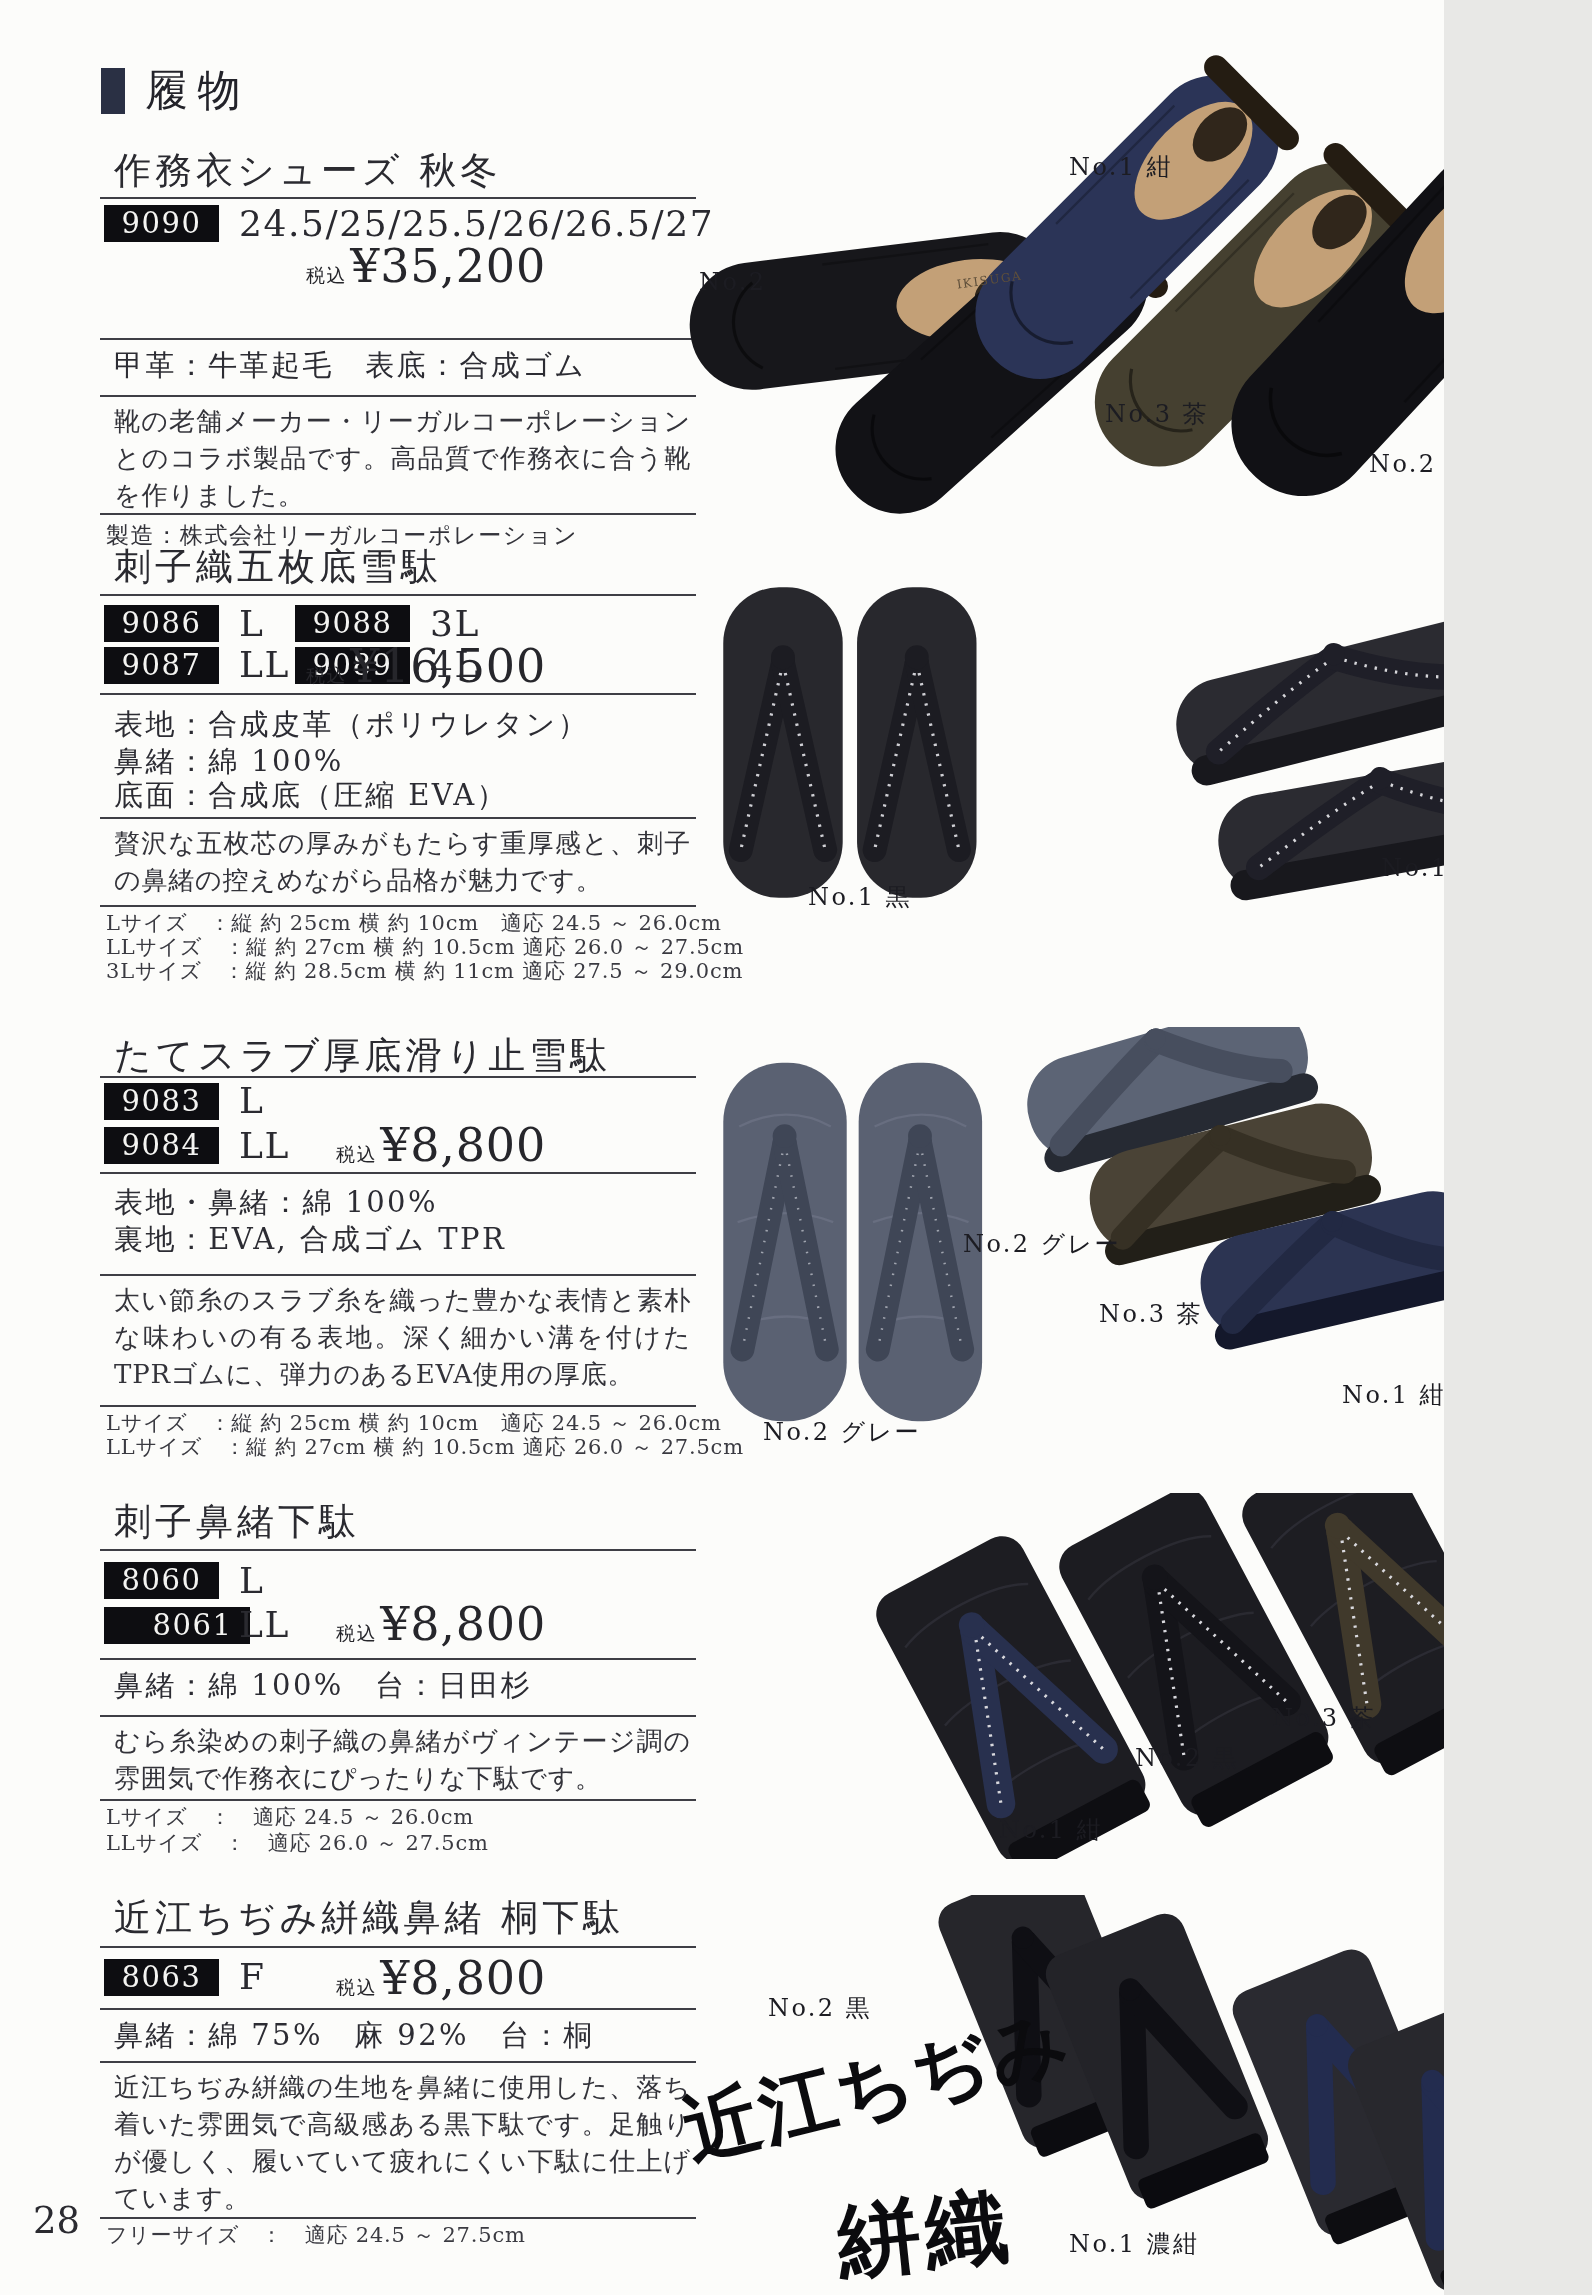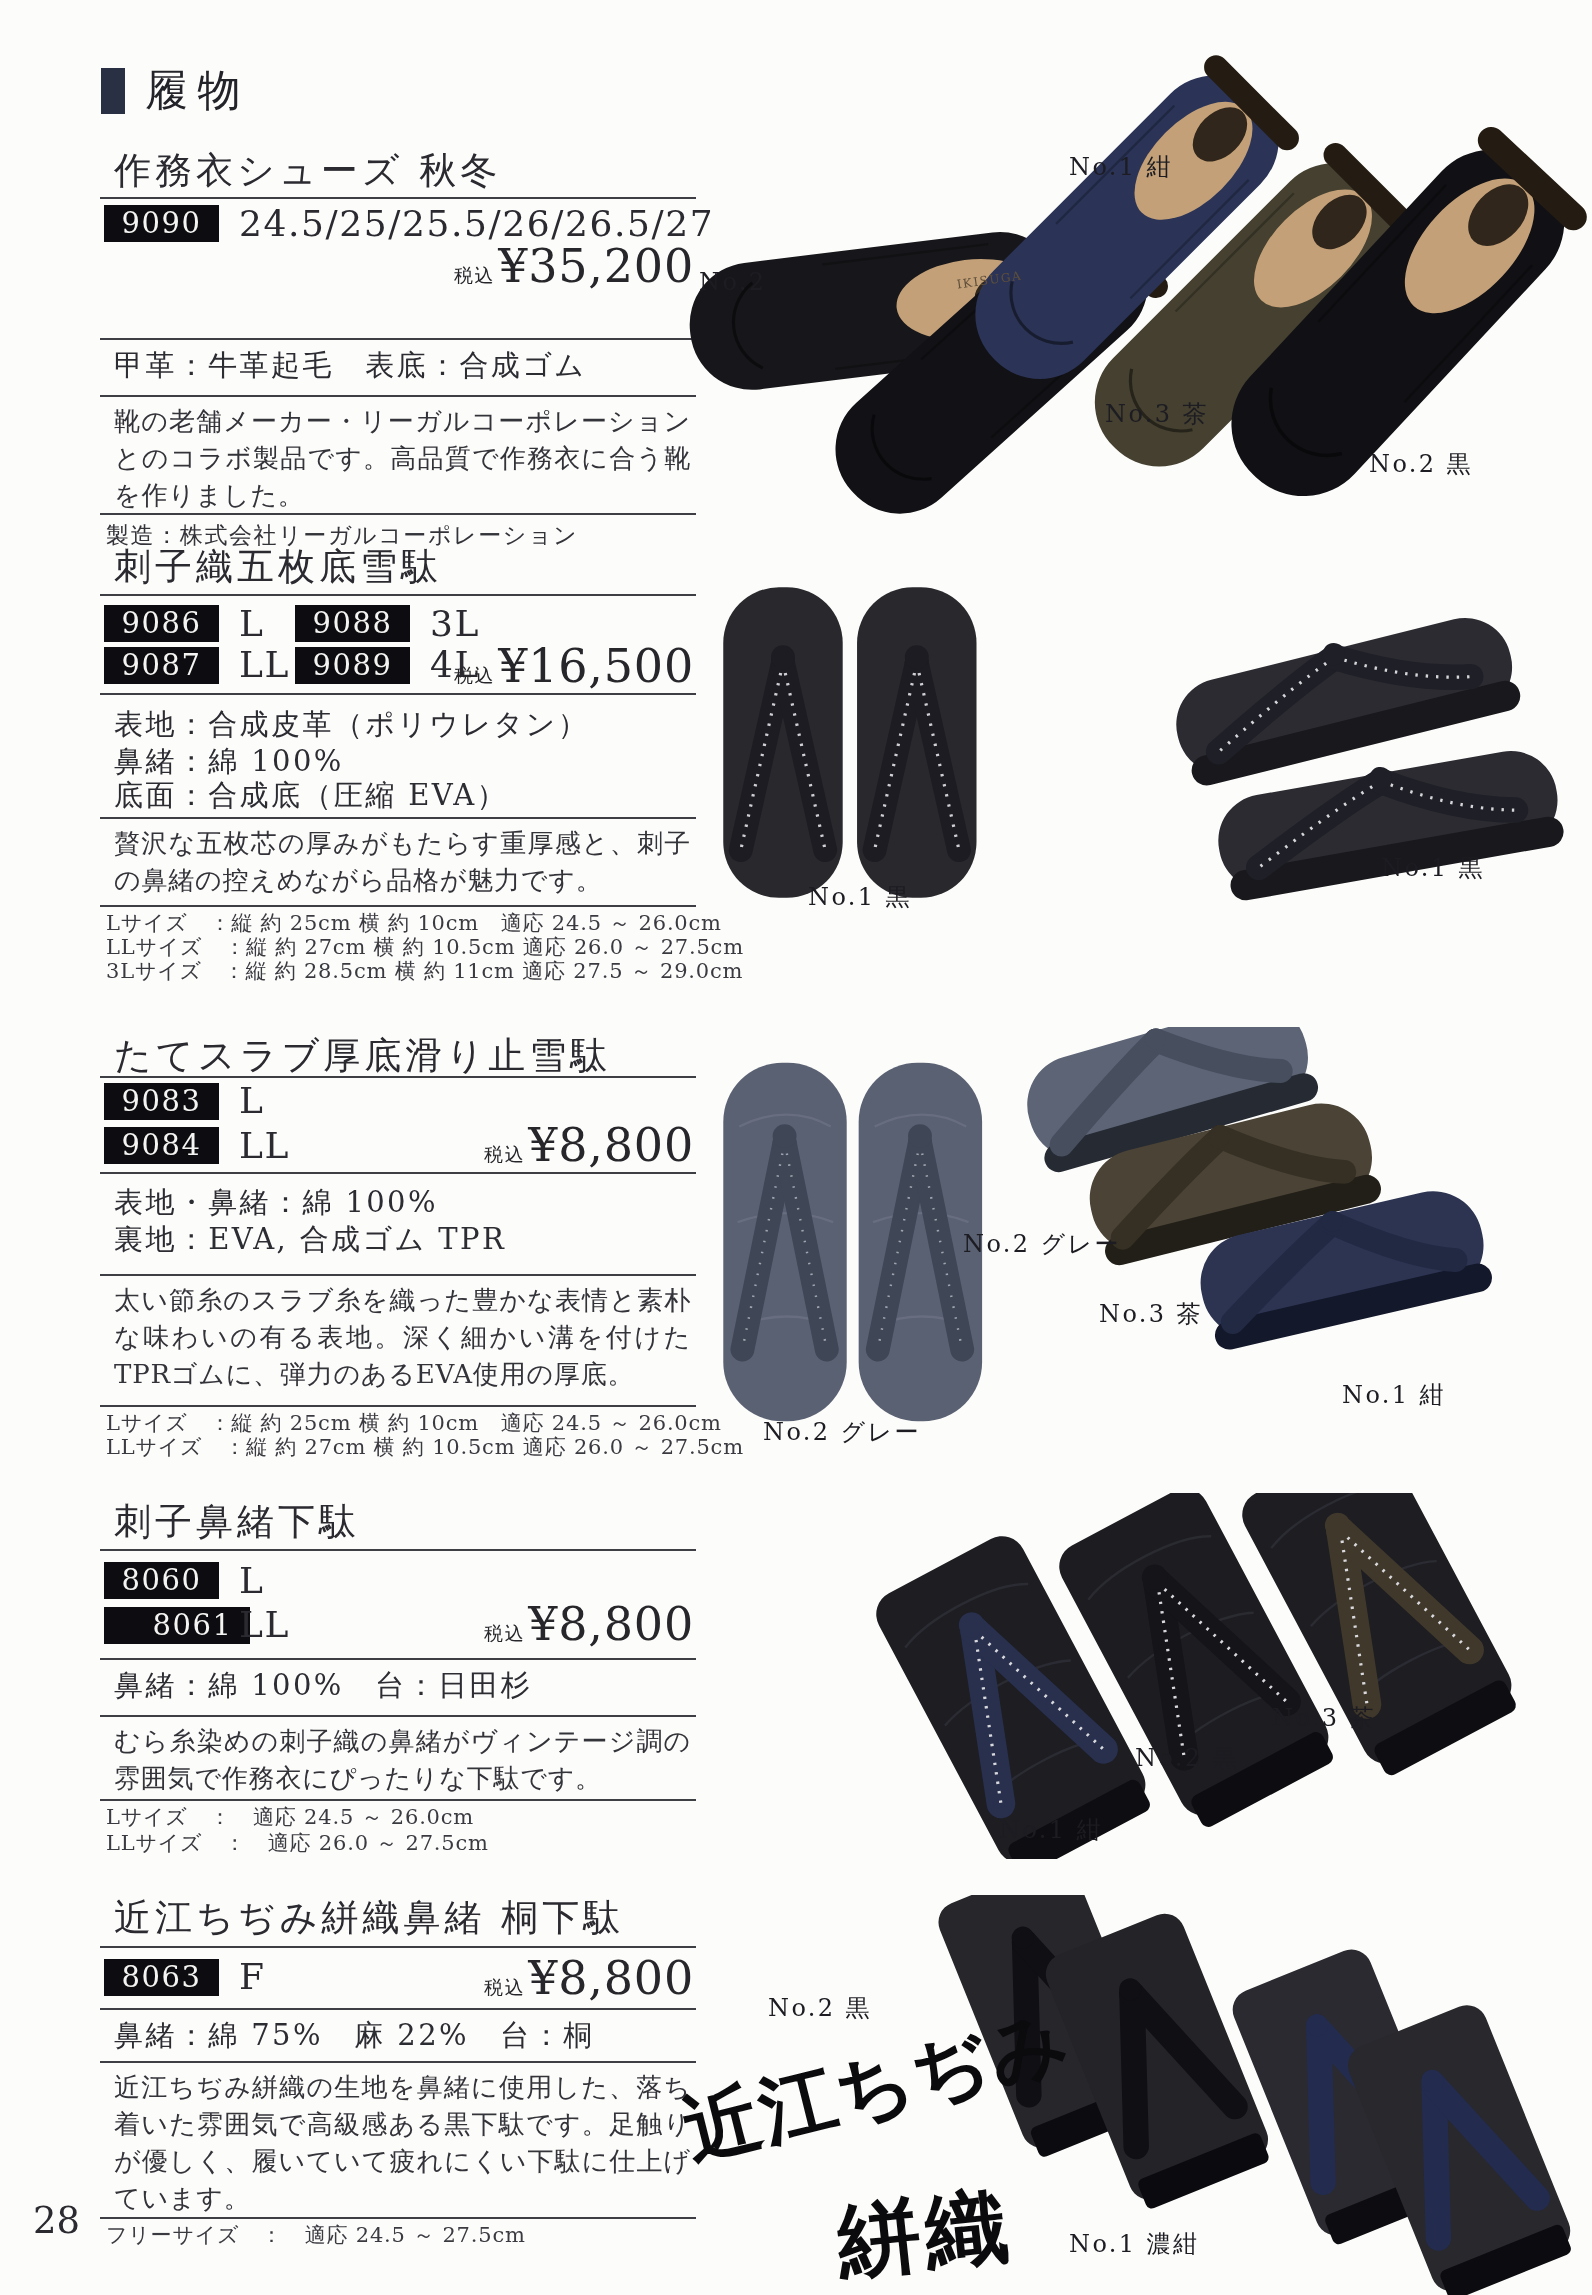--- a/index.html
+++ b/index.html
@@ -1,17 +1,17 @@
 <!DOCTYPE html>
 <html style="font-size:12.7px"><head>
 <meta charset="utf-8">
 <style>
   html,body{margin:0;padding:0;background:#e8e8e6;}
   .page{
-    position:relative;width:1592px;height:2295px;background:#fcfcfa;
+    position:relative;width:1444px;height:2295px;background:#fcfcfa;
     font-family:"DejaVu Serif","Liberation Serif",serif;color:#26262b;overflow:hidden;
   }
   .abs{position:absolute;}
   .section-marker{width:24px;height:46px;background:#2a3044;}
   .page-header-title{font-size:43px;letter-spacing:9.6px;color:#23232a;}
   .rule{left:100px;width:596px;height:2.4px;background:#3e3e45;}
   .ptitle{left:114px;font-size:37px;letter-spacing:4px;color:#2a2a30;white-space:nowrap;}
   .codebox{left:104px;width:115px;height:37px;background:#0d0d11;color:#f4f4f2;
     text-align:center;font-size:29px;line-height:37px;letter-spacing:1.6px;}
   .codebox.col2{left:295px;}
@@ -126,21 +126,21 @@
 
   <div class="abs ptitle" style="top:1893px;">近江ちぢみ絣織鼻緒 桐下駄</div>
   <div class="abs rule" style="top:1946px;"></div>
   <div class="abs codebox" style="top:1959px;">8063</div>
   <div class="abs sizelbl" style="left:239px;top:1956px;">F</div>
   <div class="abs pricerow" style="top:1951px;">
     <span class="taxlbl">税込</span>
     <span class="priceval">¥8,800</span>
   </div>
   <div class="abs rule" style="top:2008px;"></div>
-  <div class="abs spec" style="top:2016px;">鼻緒：綿 75%　麻 22%　台：桐</div>
+  <div class="abs spec" style="top:2016px;">鼻緒：綿 75%　麻 92%　台：桐</div>
   <div class="abs rule" style="top:2061px;"></div>
   <div class="abs desc" style="top:2069px;">近江ちぢみ絣織の生地を鼻緒に使用した、落ち着いた雰囲気で高級感ある黒下駄です。足触りが優しく、履いていて疲れにくい下駄に仕上げています。</div>
   <div class="abs rule" style="top:2217px;height:1.6px;"></div>
   <div class="abs smalls" style="top:2223px;">
     <div>フリーサイズ　：　適応 24.5 ～ 27.5cm</div>
   </div>
 
   <div class="abs pagenum">28</div>
 
   <svg class="abs" style="left:677px;top:48px;" width="916" height="478" viewBox="0 0 1150 600">

